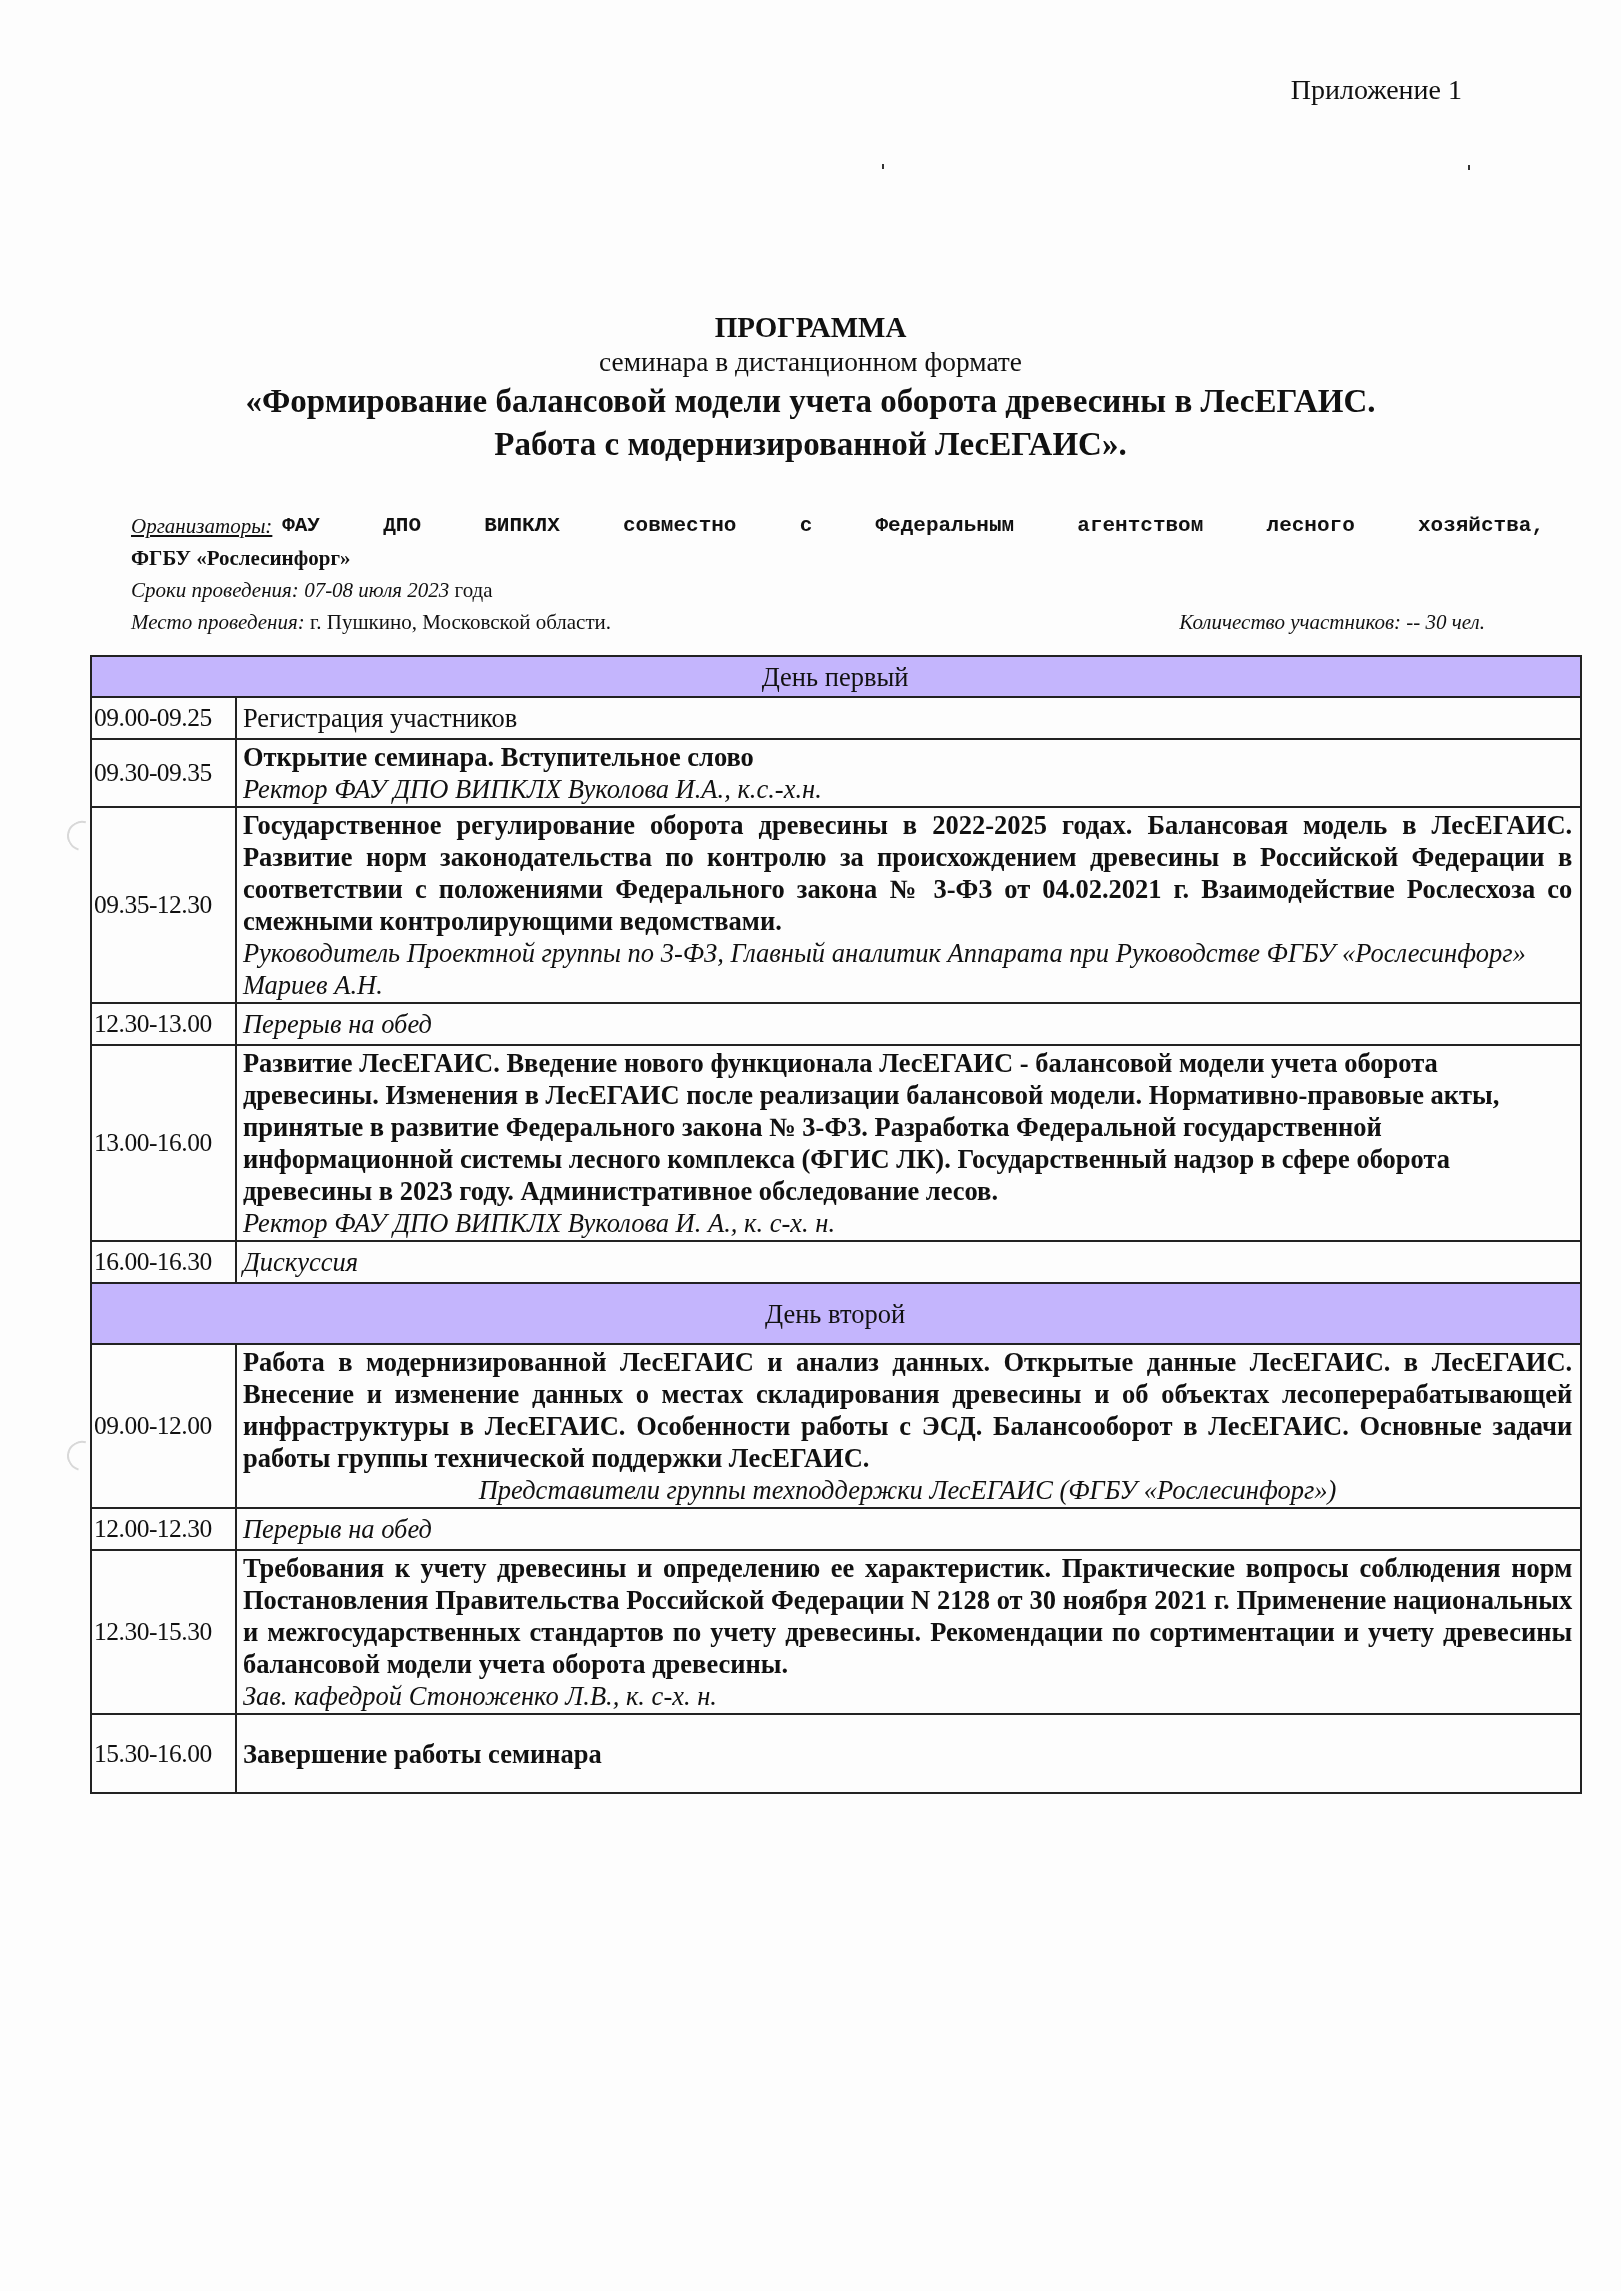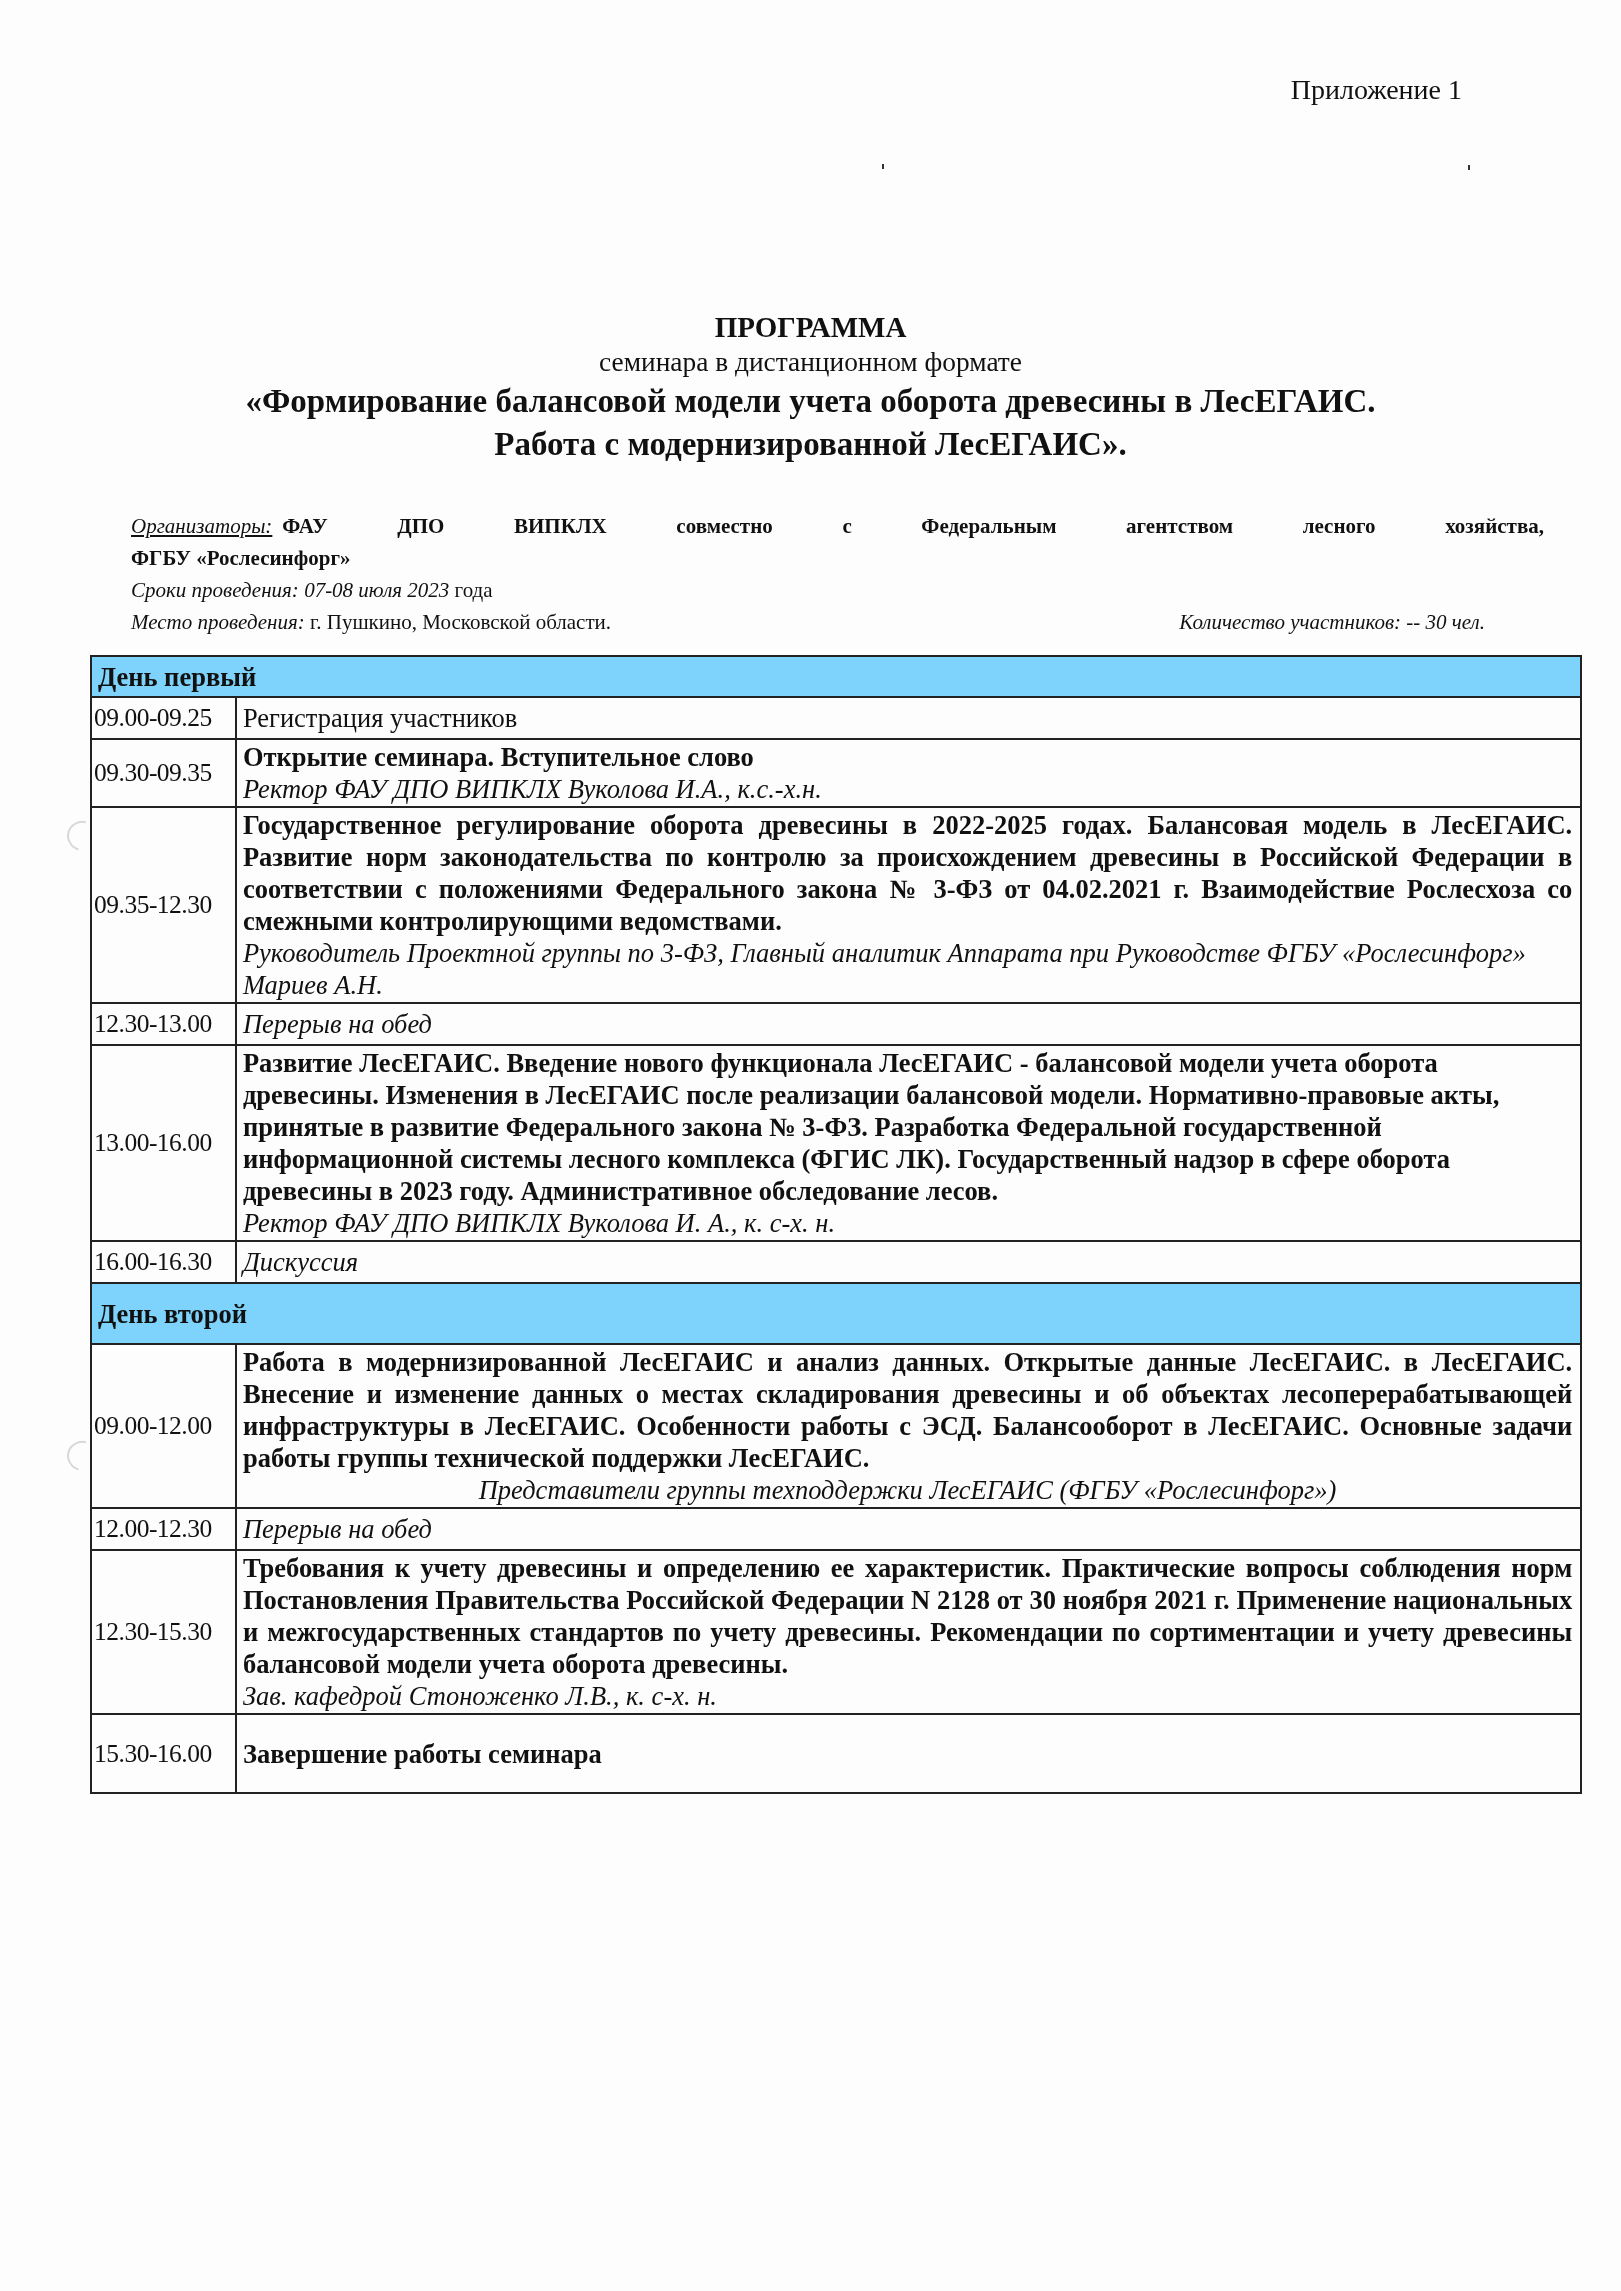--- a/index.html
+++ b/index.html
@@ -51,20 +51,21 @@
       font-size: 21px;
       line-height: 32px;
     }
     .meta .row { display: flex; }
     .meta .label { font-style: italic; }
     .meta .label.ul { text-decoration: underline; }
     .meta .justify {
       text-align: justify;
       text-align-last: justify;
       font-weight: bold;
+      font-family: Liberation Mono, monospace;
     }
     .meta .bold { font-weight: bold; }
     .meta .italic { font-style: italic; }
     .meta .place-row { display: flex; justify-content: space-between; padding-right: 59px; gap: 12px; }
     table.program {
       position: absolute;
       top: 655px;
       left: 90px;
       width: 1492px;
       border-collapse: collapse;
@@ -77,23 +78,23 @@
       vertical-align: middle;
     }
     table.program td.time {
       width: 139px;
       padding: 4px 2px;
       white-space: nowrap;
       font-size: 25.5px;
       letter-spacing: -0.5px;
     }
     td.day-header {
-      background: #7dd3fc;
-      text-align: left;
-      font-weight: bold;
+      background: #c4b5fd;
+      text-align: center;
+      font-weight: normal;
       height: 37px;
     }
     td.day-header.tall { height: 57px; }
     .topic {
       font-weight: bold;
       text-align: justify;
     }
     .speaker { font-style: italic; }
     .speaker.center { text-align: center; }
     .center-italic { text-align: left; font-style: italic; }

